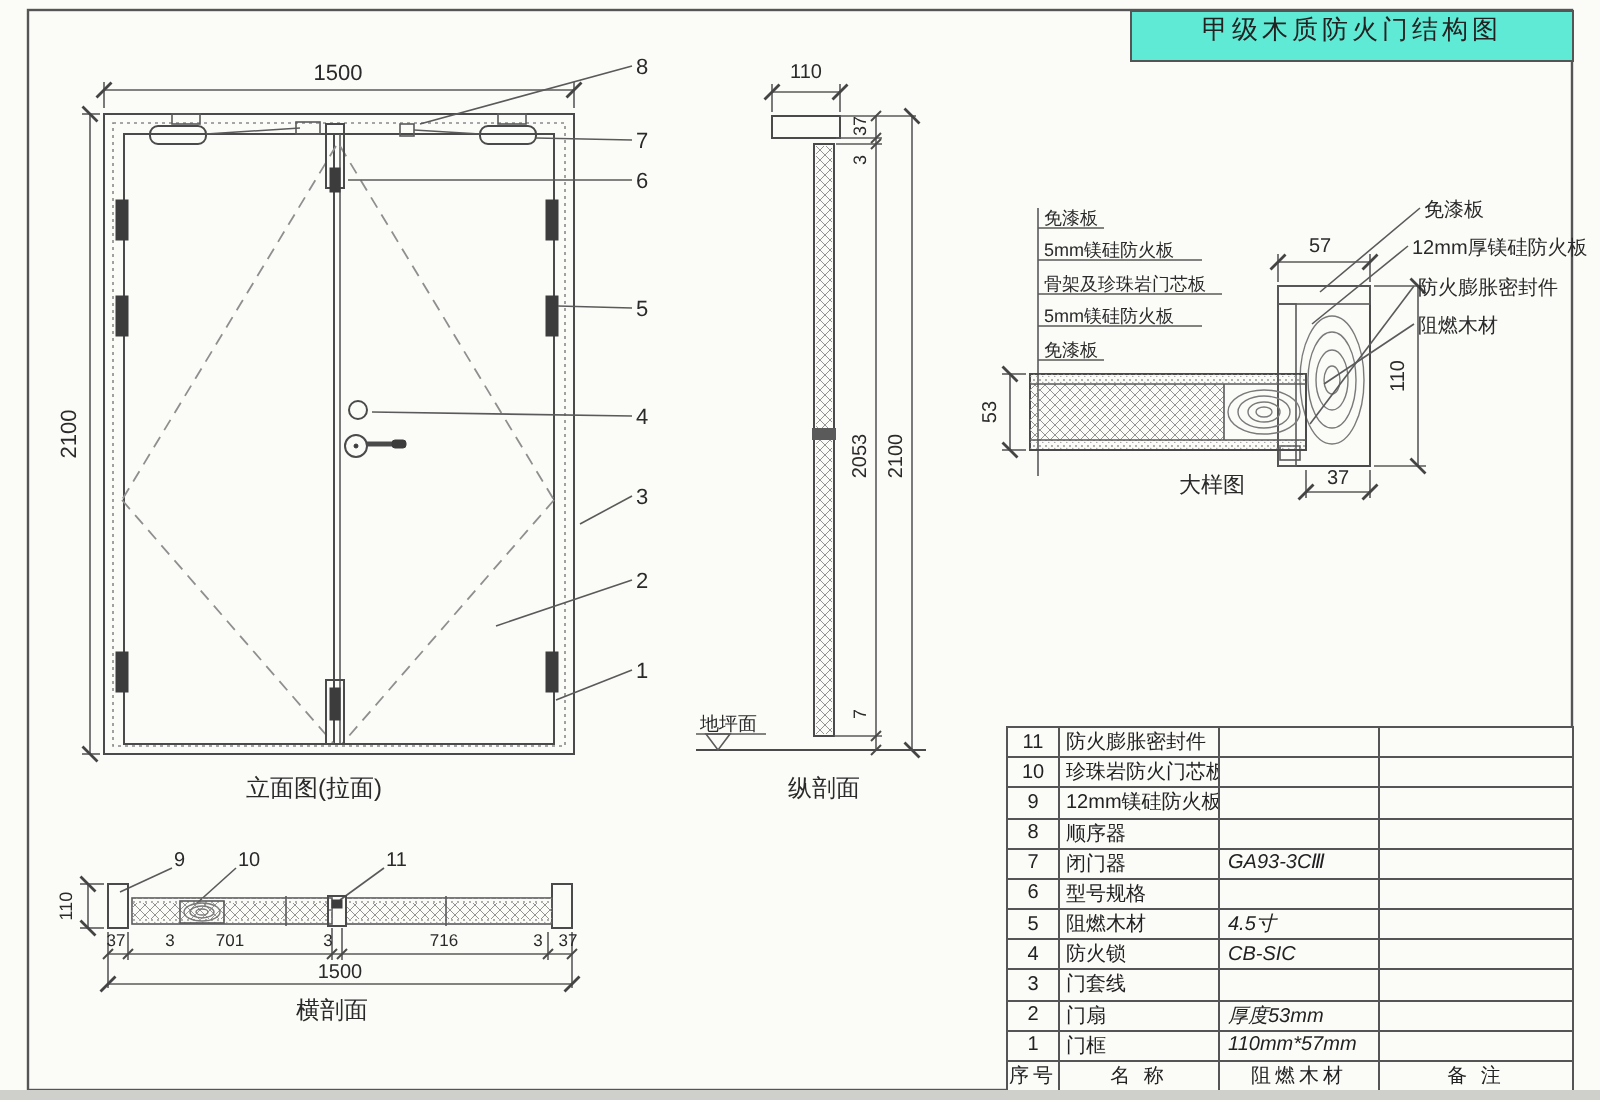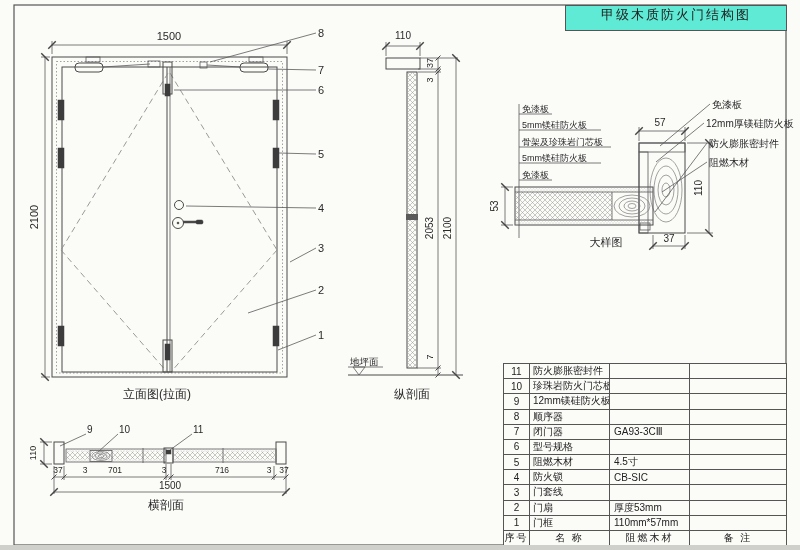--- a/index.html
+++ b/index.html
@@ -21,22 +21,22 @@
   
   .tbl{position:absolute;left:503px;top:363px;width:283px;height:182px;
       display:grid;grid-template-columns:26px 80px 80px 1fr;
       grid-template-rows:repeat(12,1fr);
       border-top:1px solid #555;border-left:1px solid #555;background:#fbfbf8;}
   .tbl>div{border-right:1px solid #555;border-bottom:1px solid #555;
       font-size:10px;color:#222;display:flex;align-items:center;
       overflow:hidden;white-space:nowrap;}
   .c-no{justify-content:center;}
   .c-name{padding-left:3px;}
-  .c-spec{padding-left:4px;}
-  .hdr{justify-content:center;letter-spacing:2px;font-family:Liberation Serif, serif;}
+  .c-spec{padding-left:4px;font-style:italic;}
+  .hdr{justify-content:center;letter-spacing:2px;}
   .small{font-size:8px;}
   .strip{position:absolute;left:0;top:545px;width:800px;height:5px;background:#cfcfcc;}
 </style>
 </head>
 <body>
 
 
 
 <svg width="800" height="550" viewBox="0 0 800 550">
   <defs>

